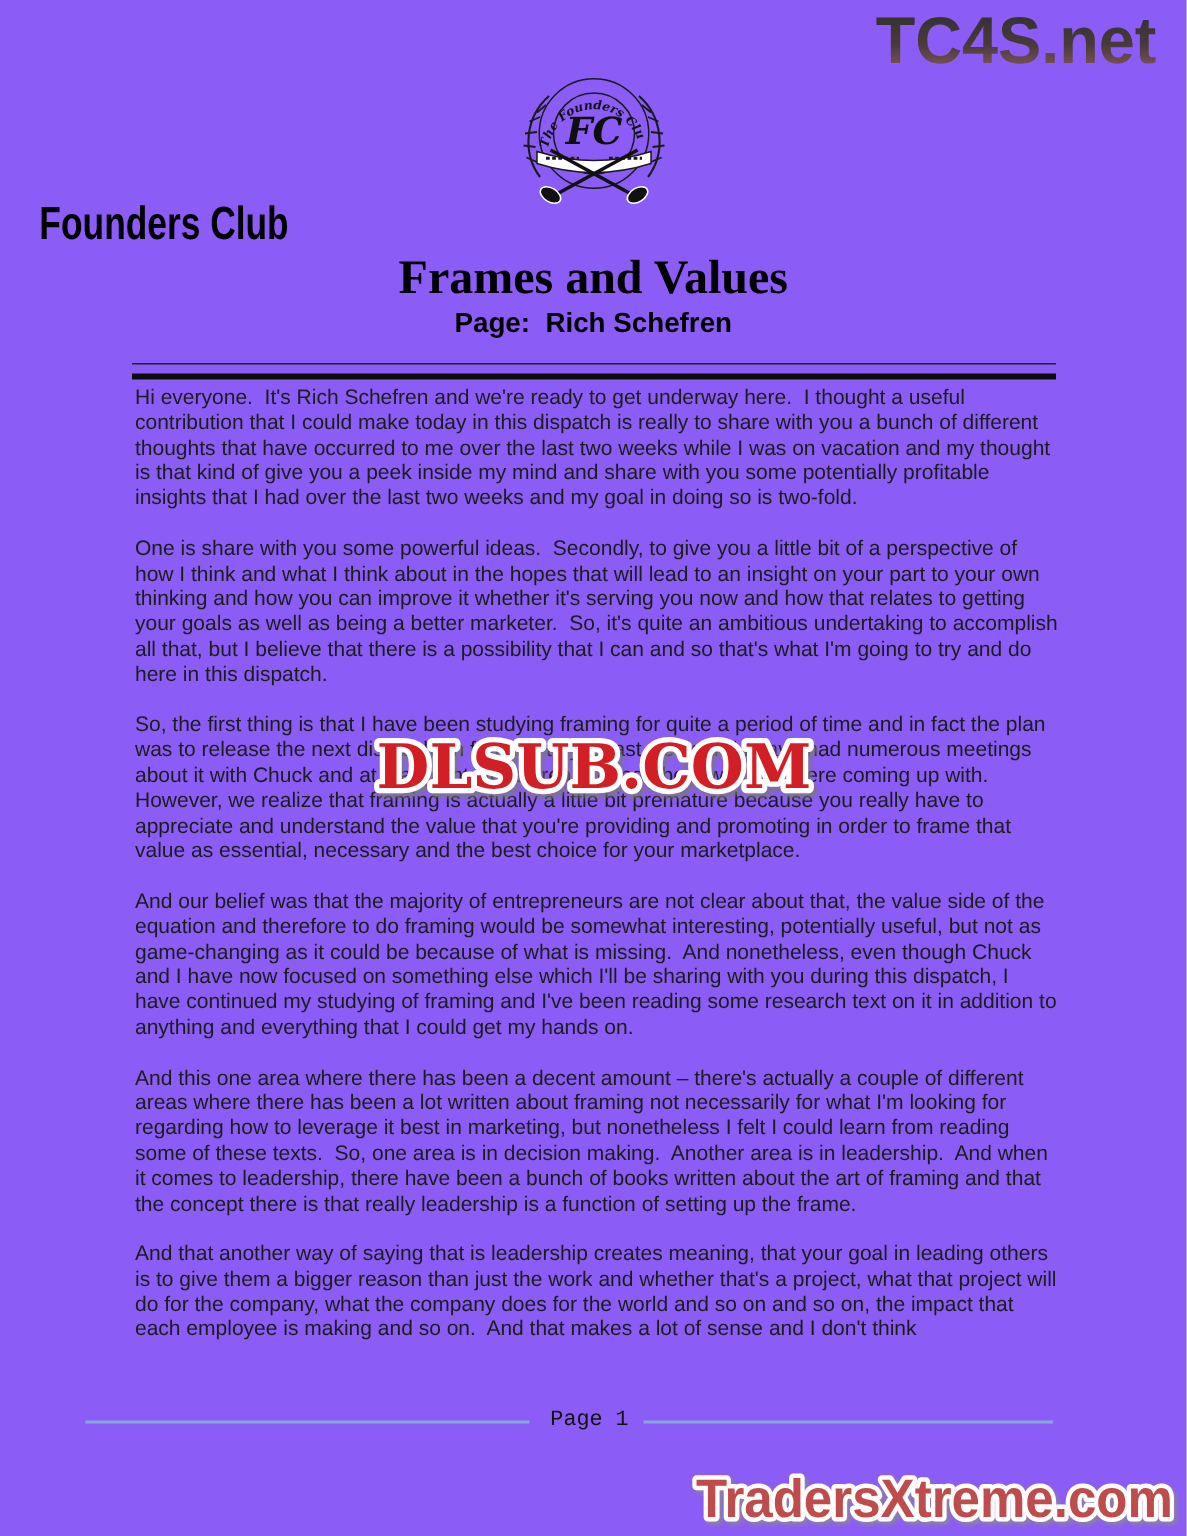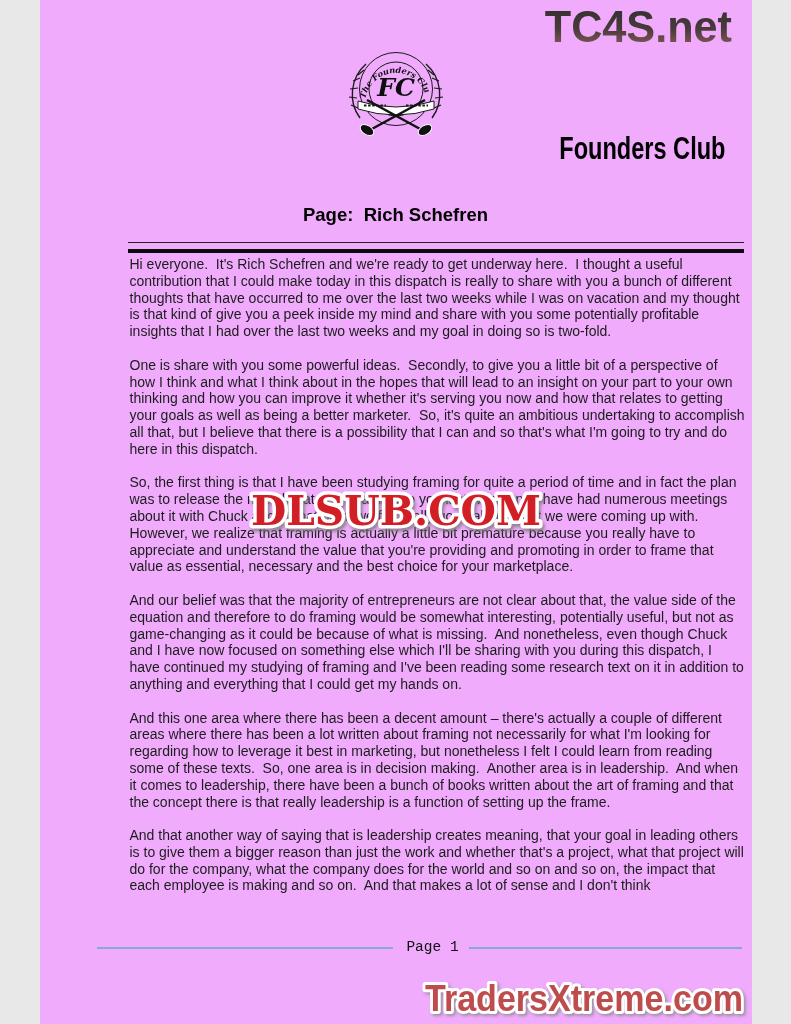--- a/index.html
+++ b/index.html
@@ -1,31 +1,31 @@
 <!DOCTYPE html>
 <html><head>
 <meta charset="utf-8">
 <style>
   html,body{margin:0;padding:0;background:#e8e8e8;}
   .page{
     position:relative;
-    width:712px;height:1024px;
+    width:791px;height:1024px;
     margin:0 auto;
-    background:#f0abfc;
+    background:#8b5cf6;
     font-family:"Liberation Sans", sans-serif;
     overflow:hidden;
   }
   
   .tc4s{position:absolute;top:2px;right:2px;width:225px;height:50px;}
   
   .crest{position:absolute;top:44px;left:50%;transform:translateX(-50%);width:118px;height:96px;}
   
   .title-founders{
     position:absolute;top:132px;left:0;width:100%;
-    text-align:right;font-weight:bold;font-size:31px;line-height:33px;
+    text-align:left;font-weight:bold;font-size:31px;line-height:33px;
     color:#000;
   }
   .title-founders .squeeze{display:inline-block;transform:scaleX(0.76);transform-origin:center;letter-spacing:0px;}
   .title-frames{
     position:absolute;top:166px;left:0;width:100%;
     text-align:center;font-family:"Liberation Serif", serif;
     font-weight:bold;font-size:32px;line-height:36px;color:#000;
   }
   .host-line{
     position:absolute;top:204px;left:0;width:100%;
@@ -101,20 +101,21 @@
       <line x1="33" y1="86" x2="88" y2="56" stroke-width="2.4"></line>
       <line x1="85" y1="86" x2="30" y2="56" stroke-width="2.4"></line>
       <ellipse cx="30" cy="86" rx="7.5" ry="4.6" transform="rotate(32 30 86)" stroke="#fff" stroke-width="1"></ellipse>
       <ellipse cx="88" cy="86" rx="7.5" ry="4.6" transform="rotate(-32 88 86)" stroke="#fff" stroke-width="1"></ellipse>
     </g>
   </svg>
 
   <div class="title-founders">
     <span class="squeeze">Founders Club</span>
   </div>
+  <div class="title-frames">Frames and Values</div>
   <div class="host-line">Page:  Rich Schefren</div>
 
   <div class="header-rule"></div>
 
   <div class="body-text">
     <p>Hi everyone.  It's Rich Schefren and we're ready to get underway here.  I thought a useful contribution that I could make today in this dispatch is really to share with you a bunch of different thoughts that have occurred to me over the last two weeks while I was on vacation and my thought is that kind of give you a peek inside my mind and share with you some potentially profitable insights that I had over the last two weeks and my goal in doing so is two-fold.</p>
     <p>One is share with you some powerful ideas.  Secondly, to give you a little bit of a perspective of how I think and what I think about in the hopes that will lead to an insight on your part to your own thinking and how you can improve it whether it's serving you now and how that relates to getting your goals as well as being a better marketer.  So, it's quite an ambitious undertaking to accomplish all that, but I believe that there is a possibility that I can and so that's what I'm going to try and do here in this dispatch.</p>
     <p>So, the first thing is that I have been studying framing for quite a period of time and in fact the plan was to release the next dispatch on framing to you last week and I have had numerous meetings about it with Chuck and at that point we felt really good about what we were coming up with.  However, we realize that framing is actually a little bit premature because you really have to appreciate and understand the value that you're providing and promoting in order to frame that value as essential, necessary and the best choice for your marketplace.</p>
     <p>And our belief was that the majority of entrepreneurs are not clear about that, the value side of the equation and therefore to do framing would be somewhat interesting, potentially useful, but not as game-changing as it could be because of what is missing.  And nonetheless, even though Chuck and I have now focused on something else which I'll be sharing with you during this dispatch, I have continued my studying of framing and I've been reading some research text on it in addition to anything and everything that I could get my hands on.</p>
     <p>And this one area where there has been a decent amount – there's actually a couple of different areas where there has been a lot written about framing not necessarily for what I'm looking for regarding how to leverage it best in marketing, but nonetheless I felt I could learn from reading some of these texts.  So, one area is in decision making.  Another area is in leadership.  And when it comes to leadership, there have been a bunch of books written about the art of framing and that the concept there is that really leadership is a function of setting up the frame.</p>

